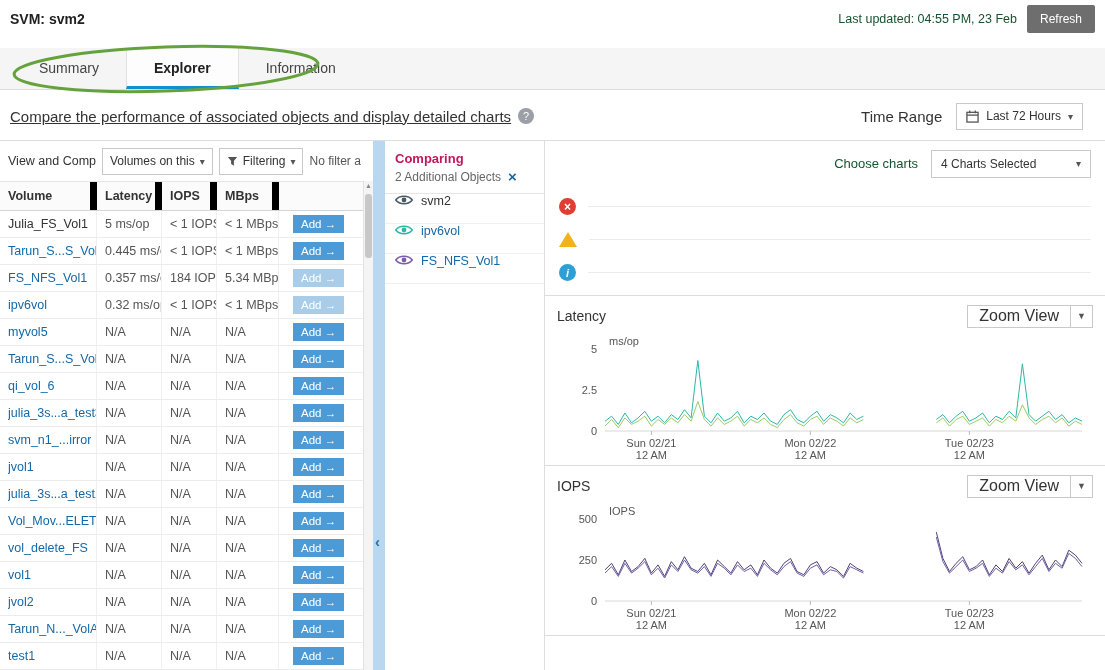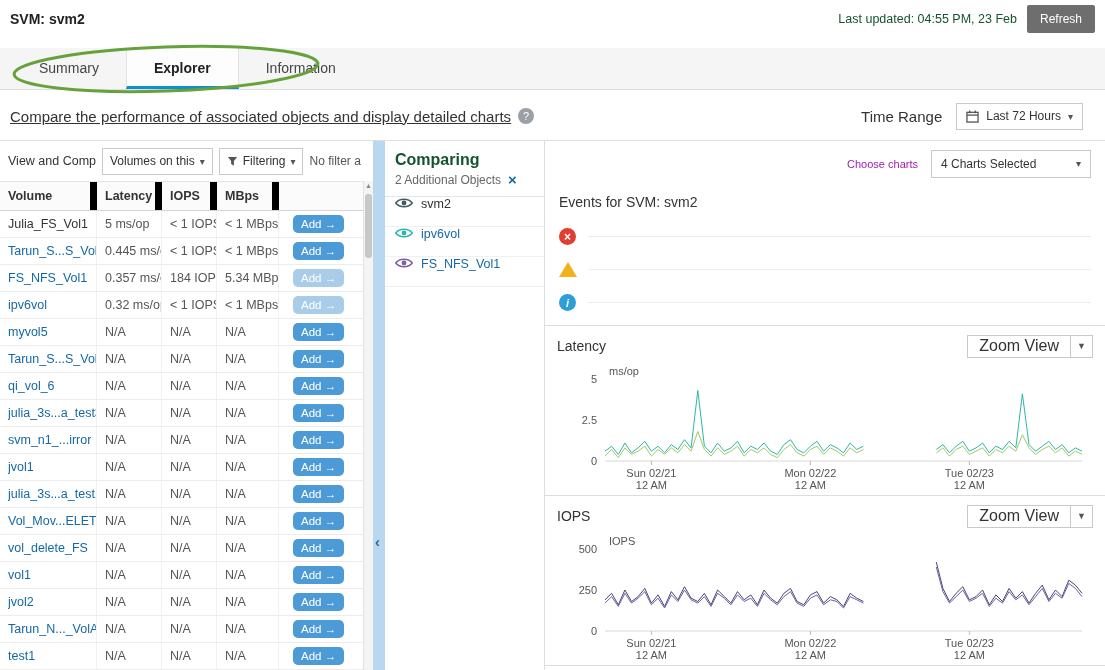--- a/index.html
+++ b/index.html
@@ -41,44 +41,44 @@
   .thead { display:flex; height:30px; align-items:center; background:#fbfbfb; border-top:1px solid #e5e5e5; border-bottom:1px solid #d5d5d5; font-weight:bold; color:#333; }
   .th, .td { padding-left:8px; overflow:hidden; white-space:nowrap; }
   .c-vol { width:97px; } .c-lat { width:65px; } .c-iops { width:55px; } .c-mbps { width:62px; } .c-add { flex:1; }
   .th { border-right:7px solid #000000; height:100%; display:flex; align-items:center; gap:4px; }
   .th.c-add { border-right:none; }
   .tr { display:flex; height:27px; align-items:center; border-bottom:1px solid #ececec; }
   .td { border-right:1px solid #f0f0f0; height:100%; display:flex; align-items:center; color:#555; }
   .td.c-add { border-right:none; }
   .vol-link { color:#1568a6; text-decoration:none; display:block; white-space:nowrap; overflow:hidden; }
   .vol-link.dark { color:#333; }
-  .add-btn { background:#4d9bd6; color:#fff; border:none; border-radius:5px; font-size:11.5px; font-family:inherit; padding:3px 8px; margin-left:6px; cursor:pointer; white-space:nowrap; }
+  .add-btn { background:#4d9bd6; color:#fff; border:none; border-radius:0; font-size:11.5px; font-family:inherit; padding:3px 8px; margin-left:6px; cursor:pointer; white-space:nowrap; }
   .add-btn.disabled { background:#a9cde9; cursor:default; }
 
   .vscroll { position:absolute; top:40px; right:0; width:10px; bottom:0; background:#f4f4f4; border-left:1px solid #e2e2e2; }
   .vscroll .arrow-up { position:absolute; top:1px; left:1px; font-size:7px; color:#888; }
   .vscroll .thumb { position:absolute; top:13px; left:1px; width:7px; height:64px; background:#c8c8c8; border-radius:3px; cursor:pointer; }
 
   
   .blue-strip { width:12px; background:#b9d7ee; position:relative; cursor:pointer; }
   .collapse-chevron { position:absolute; top:392px; left:2px; color:#2a6fa0; font-size:15px; font-weight:bold; }
 
   
   .compare-panel { width:160px; border-right:1px solid #ddd; background:#fff; }
   .cmp-head { padding:10px 10px 9px; border-bottom:1px solid #e5e5e5; }
-  .cmp-title { font-size:16px; font-weight:bold; color:#14532d; }
+  .cmp-title { font-size:13px; font-weight:bold; color:#be185d; }
   .cmp-sub { font-size:12px; color:#666; margin-top:4px; display:flex; align-items:center; gap:7px; }
   .cmp-clear { color:#1568a6; font-weight:bold; font-size:15px; line-height:12px; cursor:pointer; }
   .cmp-item { height:30px; display:flex; gap:8px; padding:0 10px; border-bottom:1px solid #f0f0f0; font-size:12.5px; }
   .cmp-item .eye { flex-shrink:0; cursor:pointer; }
 
   
   .charts-panel { flex:1; position:relative; overflow:hidden; background:#fff; }
   .charts-head { height:45px; display:flex; align-items:center; justify-content:flex-end; gap:13px; padding:0 14px; }
-  .choose-label { font-size:11px; color:#a21caf; }
+  .choose-label { font-size:13px; color:#14532d; }
   .charts-select { border:1px solid #c9c9c9; width:160px; height:28px; display:flex; align-items:center; justify-content:space-between; padding:0 9px; font-size:12px; background:#fff; cursor:pointer; }
 
   .events-sec { padding:4px 14px 6px; }
   .events-title { font-size:14px; color:#333; margin:4px 0 10px; }
   .event-row { height:33px; display:flex; align-items:center; gap:12px; }
   .event-line { flex:1; height:1px; background:#ececec; }
   .ev-red { width:17px; height:17px; border-radius:50%; background:#e23d32; color:#fff; font-size:12px; font-weight:bold; display:flex; align-items:center; justify-content:center; }
   .ev-warn { width:0; height:0; border-left:9px solid transparent; border-right:9px solid transparent; border-bottom:15px solid #f3b21b; }
   .ev-info { width:17px; height:17px; border-radius:50%; background:#2e9fd6; color:#fff; font-size:11px; font-weight:bold; font-style:italic; display:flex; align-items:center; justify-content:center; }
 
@@ -428,21 +428,20 @@
     <div class="charts-panel">
       <div class="charts-head">
         <span class="choose-label">Choose charts</span>
         <div class="charts-select">
           <span>4 Charts Selected</span>
           <span class="caret">▾</span>
         </div>
       </div>
 
       <div class="events-sec">
-        <div class="events-title">Events for SVM: svm2</div>
         <div class="event-row">
           <span class="ev-red">×</span>
           <span class="event-line"></span>
         </div>
         <div class="event-row">
           <span class="ev-warn"></span>
           <span class="event-line"></span>
         </div>
         <div class="event-row">
           <span class="ev-info">i</span>

